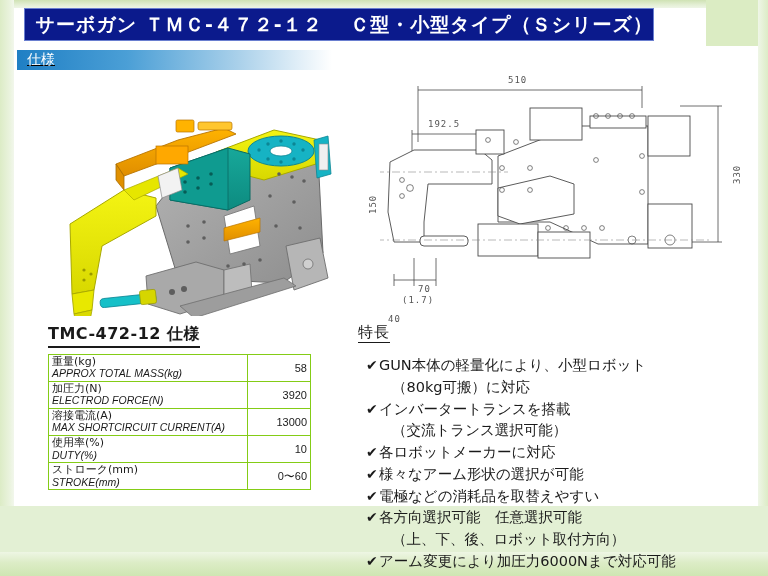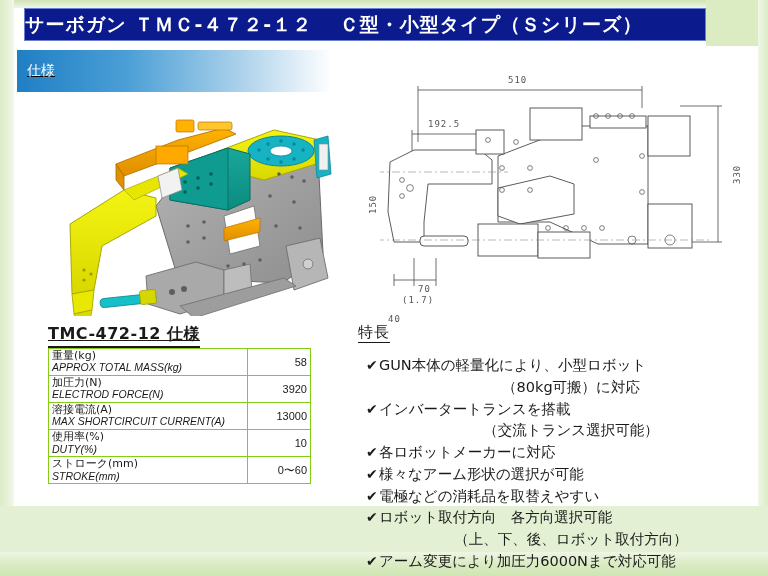--- a/index.html
+++ b/index.html
@@ -56,42 +56,42 @@
     position: absolute;
     left: 14px; top: 46px;
     width: 744px; height: 472px;
     background: #ffffff;
   }
 
   
   .title-bar {
     position: absolute;
     left: 24px; top: 8px;
-    width: 682px; height: 33px;
+    width: 630px; height: 33px;
     background: #0b1a8c;
     border: 1px solid #6a7fd0;
     box-sizing: border-box;
     display: flex;
     align-items: center;
-    justify-content: flex-start;
+    justify-content: flex-end;
   }
   .title-text {
     color: #ffffff;
     font-size: 19px;
     font-weight: bold;
     letter-spacing: 1px;
     white-space: nowrap;
     font-family: "DejaVu Sans", "Liberation Sans", sans-serif;
   }
 
   
   .section-bar {
     position: absolute;
     left: 17px; top: 50px;
-    width: 315px; height: 42px;
+    width: 315px; height: 20px;
     background: linear-gradient(to right, #1f7fc4 0%, #4b9fd6 35%, #a9d0ea 70%, #ffffff 100%);
     display: flex;
     align-items: center;
     text-decoration: underline;
   }
   .section-label {
     color: #ffffff;
     font-size: 14px;
     padding-left: 10px;
     font-weight: normal;
@@ -129,23 +129,22 @@
     left: 48px; top: 324px;
     width: 250px;
   }
   .spec-heading {
     font-size: 16px;
     font-weight: bold;
     color: #1a1a1a;
     border-bottom: 2px solid #1a1a1a;
     display: inline-block;
     padding-bottom: 1px;
-    margin-bottom: 0;
+    margin-bottom: 6px;
     letter-spacing: 0.5px;
-    text-decoration: underline;
   }
   table.spec {
     border-collapse: collapse;
     width: 250px;
     table-layout: fixed;
   }
   table.spec td {
     border: 1px solid #84cc16;
     padding: 1px 3px;
     vertical-align: middle;
@@ -199,21 +198,20 @@
     font-size: 14px;
     font-weight: bold;
     color: #1a1a1a;
   }
   .feat-text { flex: 1 1 auto; }
   .feat-sub {
     font-size: 14.5px;
     line-height: 1.5;
     color: #1a1a1a;
     padding-left: 26px;
-    text-align: center;
   }
 </style>
 </head>
 <body>
 
 <div class="slide">
 
   <div class="frame-top"></div>
   <div class="frame-corner-tr"></div>
   <div class="frame-left"></div>
@@ -491,21 +489,21 @@
       </li>
       <li>
         <div class="feat-item">
           <span class="feat-check">✔</span>
           <span class="feat-text">電極などの消耗品を取替えやすい</span>
         </div>
       </li>
       <li>
         <div class="feat-item">
           <span class="feat-check">✔</span>
-          <span class="feat-text">ロボット取付方向　各方向選択可能</span>
+          <span class="feat-text">各方向選択可能　任意選択可能</span>
         </div>
         <div class="feat-sub">（上、下、後、ロボット取付方向）</div>
       </li>
       <li>
         <div class="feat-item">
           <span class="feat-check">✔</span>
           <span class="feat-text">アーム変更により加圧力6000Nまで対応可能</span>
         </div>
       </li>
     </ul>

